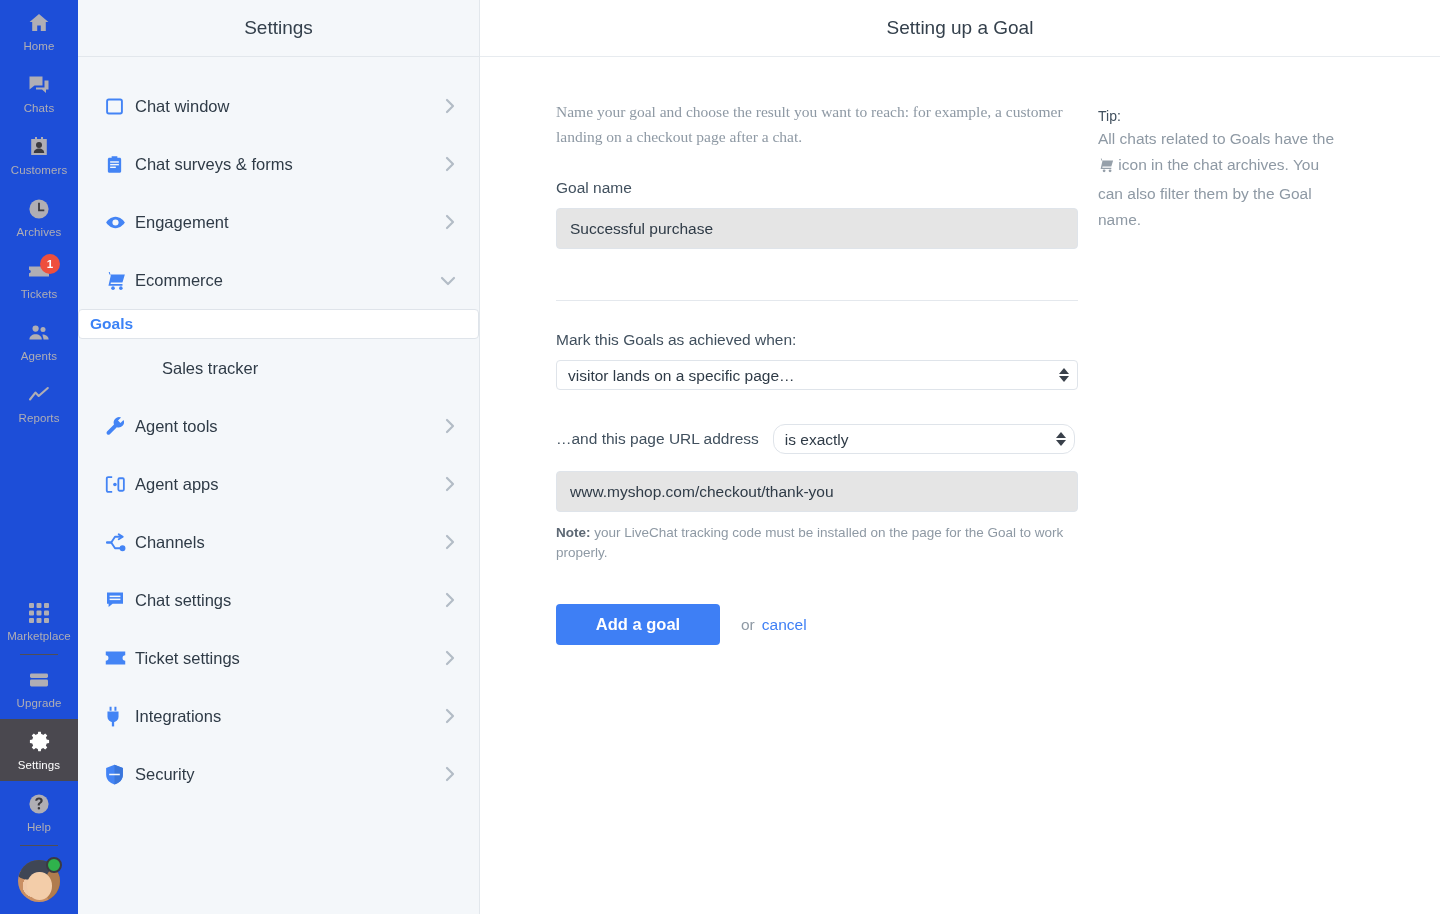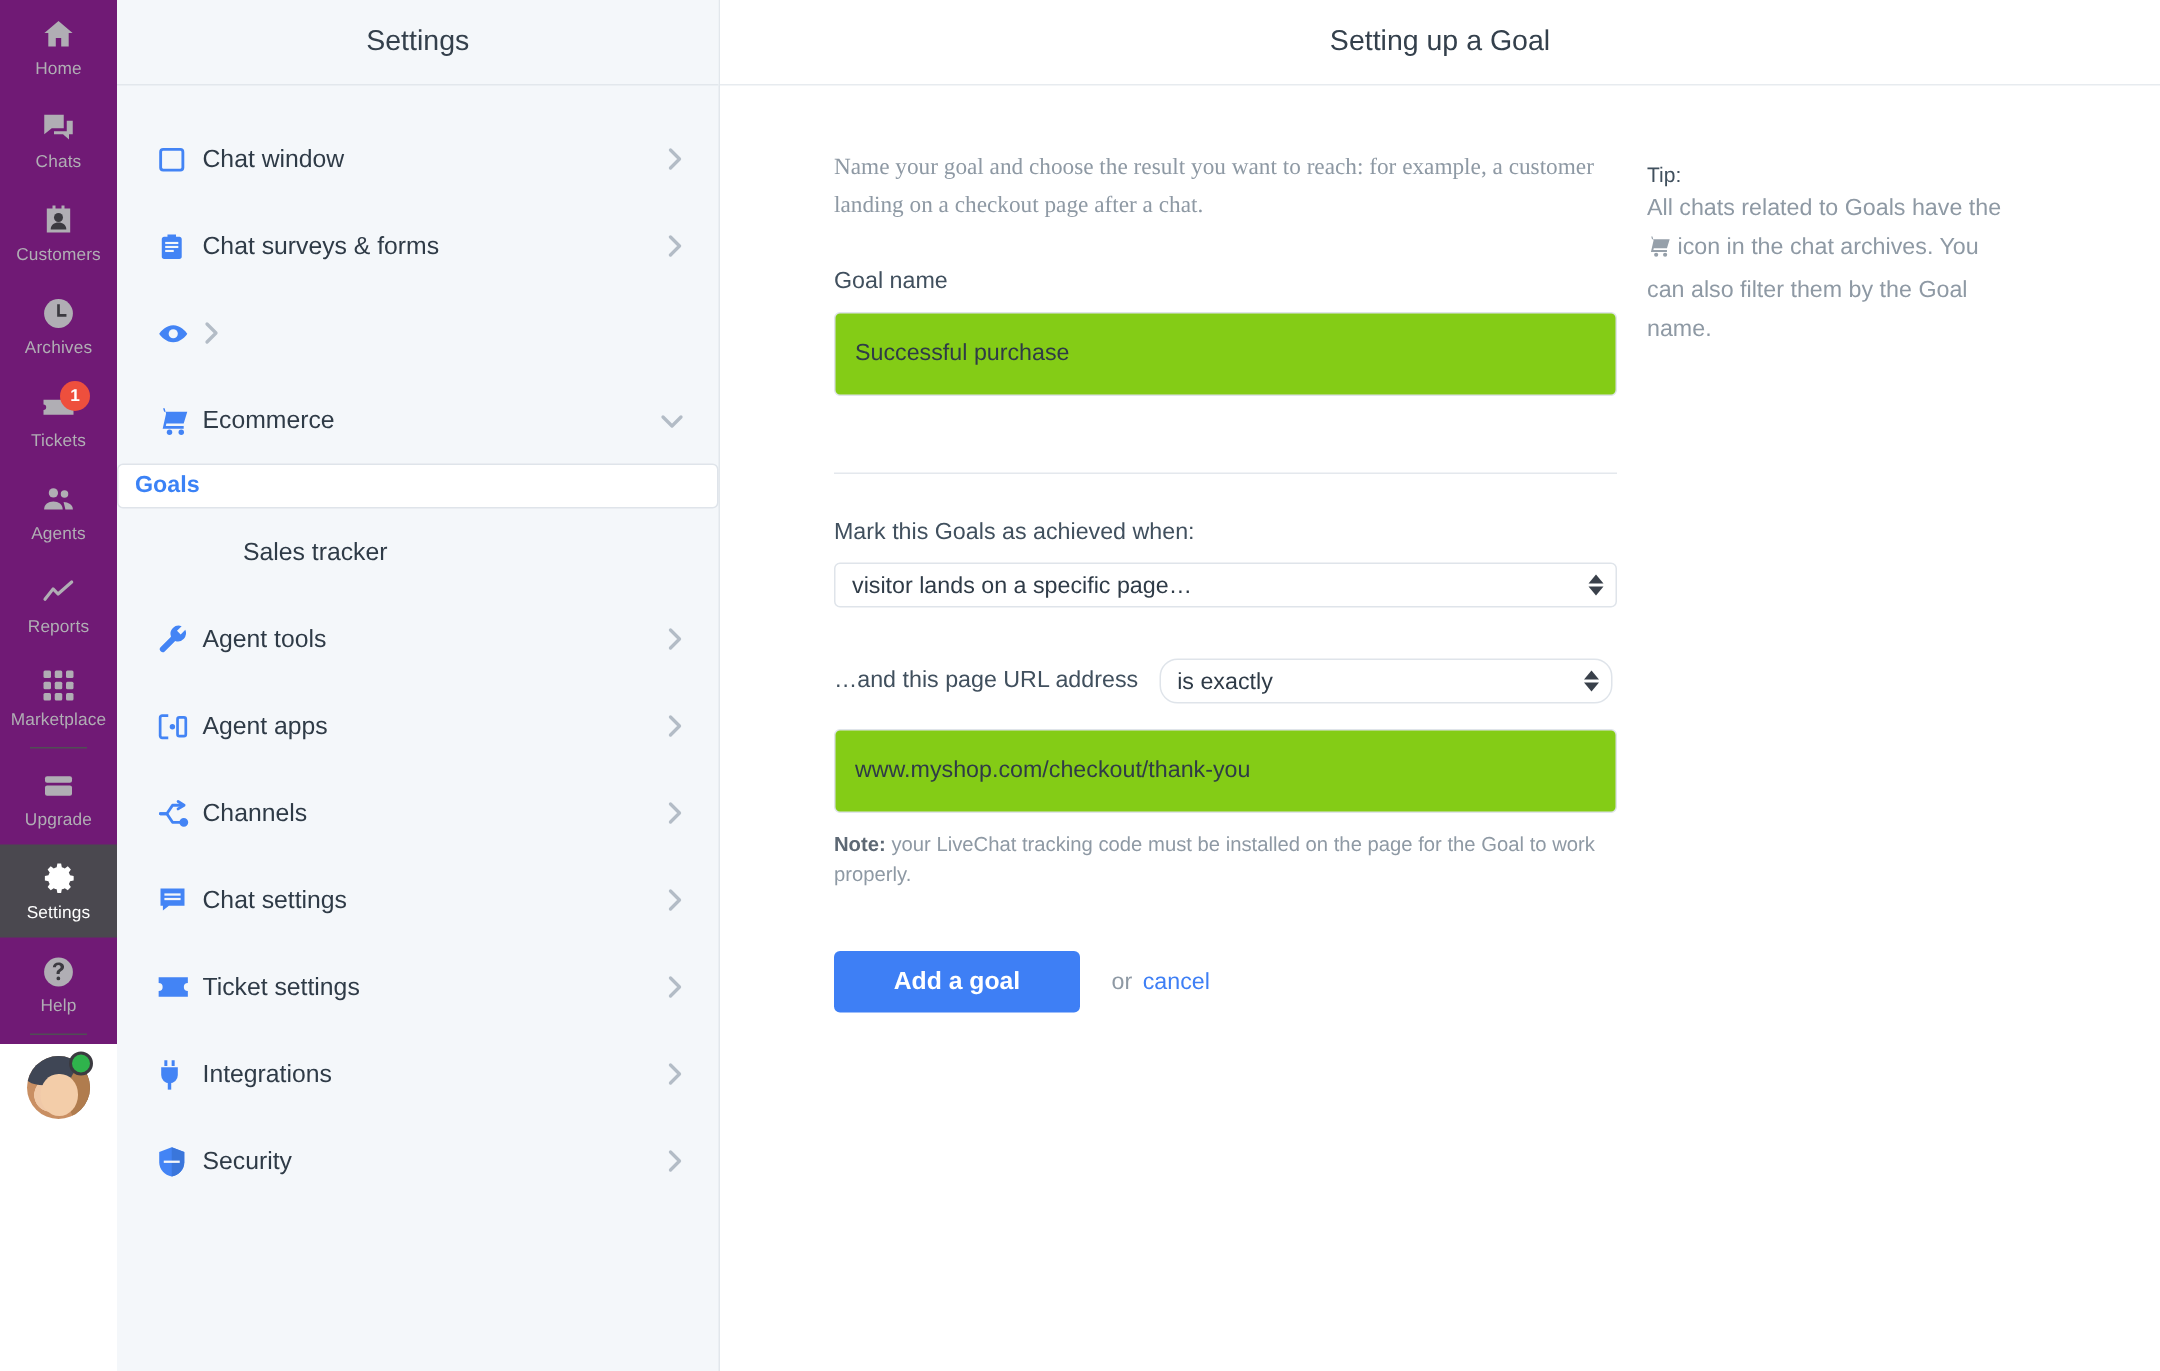--- a/index.html
+++ b/index.html
@@ -6,22 +6,22 @@
   html, body {
     width: 1440px; height: 914px;
     font-family: "Liberation Sans", sans-serif;
     background: #ffffff;
     overflow: hidden;
   }
   .app { display: flex; width: 1440px; height: 914px; }
 
   
   .rail {
-    width: 78px; height: 696px;
-    background: #701a75;
+    width: 78px; height: 914px;
+    background: #1d4ed8;
     display: flex; flex-direction: column; align-items: center;
     flex: 0 0 78px;
     position: relative;
   }
   .rail-top { width: 100%; }
   .rail-bottom { width: 100%; margin-top: auto; }
   .rail-item {
     width: 100%; height: 62px;
     display: flex; flex-direction: column; align-items: center; justify-content: center;
     position: relative; cursor: pointer;
@@ -104,23 +104,23 @@
   .main-head h2 { font-size: 19px; font-weight: normal; color: #34404c; }
   .main-body { flex: 1; display: flex; padding-top: 42px; }
   .form-col { width: 600px; flex: 0 0 600px; padding-left: 76px; }
   .tip-col { flex: 1; padding-left: 18px; padding-top: 9px; }
 
   .intro { font-size: 15.5px; line-height: 25px; color: #8e99a4; width: 522px; font-family: Liberation Serif, serif; }
   .hr { width: 522px; height: 1px; background: #e4e8ed; margin: 51px 0 0 0; }
 
   .fld-label { font-size: 15.5px; color: #41505e; margin-top: 30px; }
   .txt-input {
-    width: 522px; height: 56px; margin-top: 11px;
+    width: 522px; height: 41px; margin-top: 11px;
     border: 1px solid #dfe4ea; border-radius: 4px;
-    background: #84cc16; font-size: 15.5px; color: #2f3b47;
+    background: #e5e5e5; font-size: 15.5px; color: #2f3b47;
     padding: 0 13px; font-family: "Liberation Sans", sans-serif;
     outline: none;
   }
   .block-label { font-size: 15.5px; color: #41505e; }
   .sel-wrap { position: relative; display: inline-block; }
   .sel {
     appearance: none; -webkit-appearance: none;
     height: 30px; border: 1px solid #dfe4ea; border-radius: 4px;
     background: #fff; font-size: 15.5px; color: #2f3b47;
     padding: 0 30px 0 11px; font-family: "Liberation Sans", sans-serif;
@@ -335,20 +335,21 @@
         </span>
       </div>
 
       <div class="menu-row">
         <span class="menu-ico">
           <svg width="21" height="21" viewBox="0 0 22 22" fill="#4384f5">
               <path d="M11 5C6.2 5 2.3 9.1 1.2 11c1.1 1.9 5 6 9.8 6s8.7-4.1 9.8-6c-1.1-1.9-5-6-9.8-6z"></path>
               <circle cx="11" cy="11" r="3.2" fill="#f4f7fa"></circle>
             </svg>
         </span>
+        <span class="menu-text">Engagement</span>
         <span class="chev">
           <svg width="13" height="18" viewBox="0 0 13 18" fill="none" stroke="#b3bcc6" stroke-width="2.2" stroke-linecap="round" stroke-linejoin="round">
               <path d="M3 3l6 6-6 6"></path>
             </svg>
         </span>
       </div>
 
       <div class="menu-row">
         <span class="menu-ico">
           <svg width="21" height="21" viewBox="0 0 22 22" fill="#4384f5">

